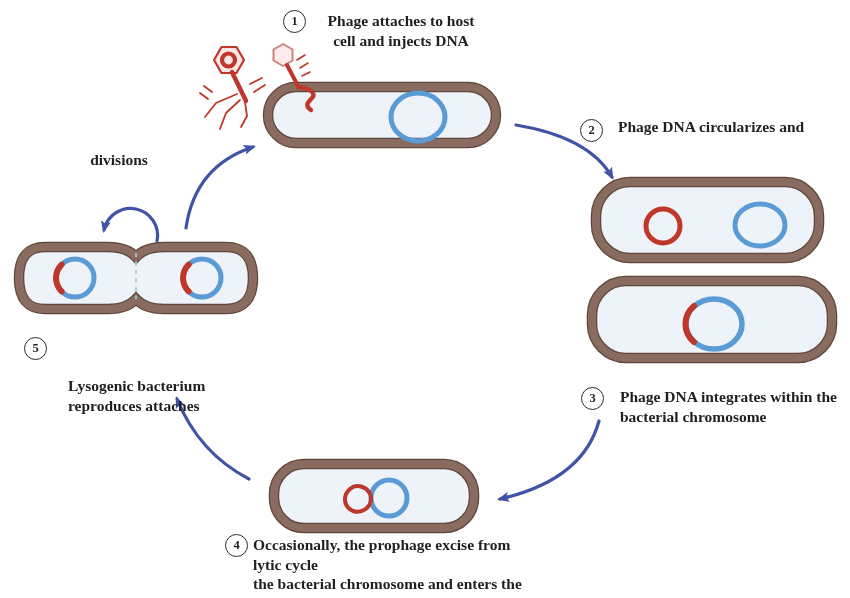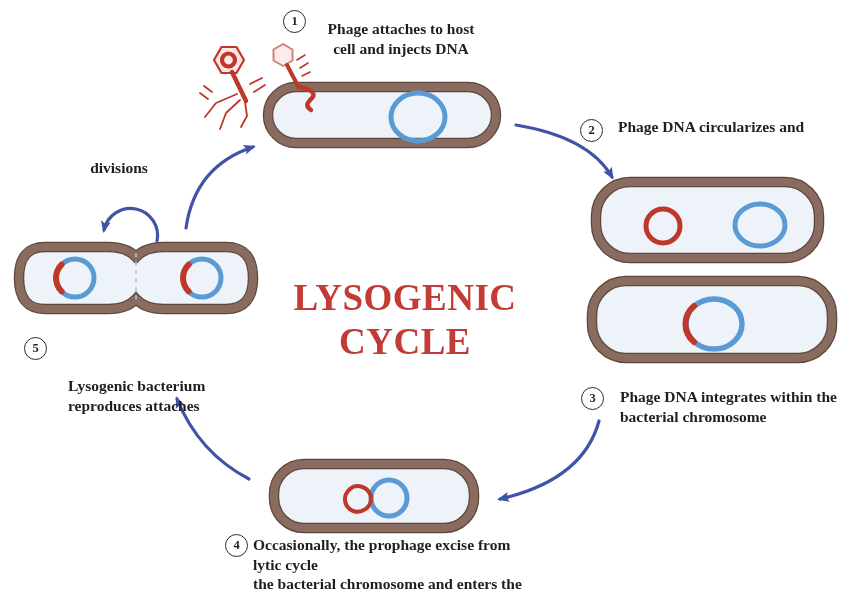--- a/index.html
+++ b/index.html
@@ -22,21 +22,21 @@
   .arrow{fill:none;stroke:var(--arrow-blue,#4053a6);stroke-width:3.2;stroke-linecap:round;}
   .ah-fill{fill:var(--arrow-blue,#4053a6);}
   .dashline{stroke:var(--division-dash,#a8c8c8);stroke-width:1.7;stroke-dasharray:4 4.5;fill:none;}
   .ph-stroke{stroke:var(--phage-red,#bf372a);fill:none;stroke-linecap:round;stroke-linejoin:round;}
   .ph-thin{stroke-width:1.8;}
   .ph-head{fill:#f8e7e5;stroke:var(--phage-red,#bf372a);stroke-width:2.2;stroke-linejoin:round;}
   .ph-head-empty{fill:#fbeceb;stroke:#cf837c;stroke-width:2;stroke-linejoin:round;}
 
   .txt{position:absolute;color:var(--text-dark,#1f1f1f);font-size:15.5px;font-weight:700;line-height:19.5px;}
   .txt .line{white-space:pre-wrap;}
-  .txt.center{text-align:center;margin-top:8px;}
+  .txt.center{text-align:center;}
   .badge{position:absolute;width:23px;height:23px;border:1.7px solid #2b2b2b;border-radius:50%;
          display:flex;align-items:center;justify-content:center;font-size:12.5px;font-weight:700;
          color:#1f1f1f;box-sizing:border-box;background:transparent;}
   .title{position:absolute;left:270px;top:276px;width:270px;text-align:center;
          color:var(--title-red,#c23b34);font-size:37px;font-weight:700;line-height:44px;letter-spacing:0.5px;}
 </style>
 </head>
 <body>
 
 <div class="stage">
@@ -102,24 +102,20 @@
       <path class="cell-outer" d="M45,247 L108,247 Q127,247 136,257 Q145,247 164,247 L226,247 Q253,247 253,278 Q253,309 226,309 L164,309 Q145,309 136,299 Q127,309 108,309 L45,309 Q19,309 19,278 Q19,247 45,247 Z"></path>
       <path class="cell-band" d="M45,247 L108,247 Q127,247 136,257 Q145,247 164,247 L226,247 Q253,247 253,278 Q253,309 226,309 L164,309 Q145,309 136,299 Q127,309 108,309 L45,309 Q19,309 19,278 Q19,247 45,247 Z"></path>
       <line class="dashline" x1="136" y1="253" x2="136" y2="303"></line>
       <circle class="dna-blue" cx="75" cy="278" r="19"></circle>
       <path class="dna-red-arc" d="M61.6,264.6 A19,19 0 0 0 61.6,291.4" stroke-width="5.5"></path>
       <circle class="dna-blue" cx="202" cy="278" r="19"></circle>
       <path class="dna-red-arc" d="M188.6,264.6 A19,19 0 0 0 188.6,291.4" stroke-width="5.5"></path>
     </g>
   </svg>
 
-  <div class="title">
-    <div class="line">LYSOGENIC</div>
-    <div class="line">CYCLE</div>
-  </div>
 
   <div class="badge" style="left:283px;top:10px;">
       <span>1</span>
     </div>
   <div class="badge" style="left:580px;top:119px;">
       <span>2</span>
     </div>
   <div class="badge" style="left:581px;top:387px;">
       <span>3</span>
     </div>

